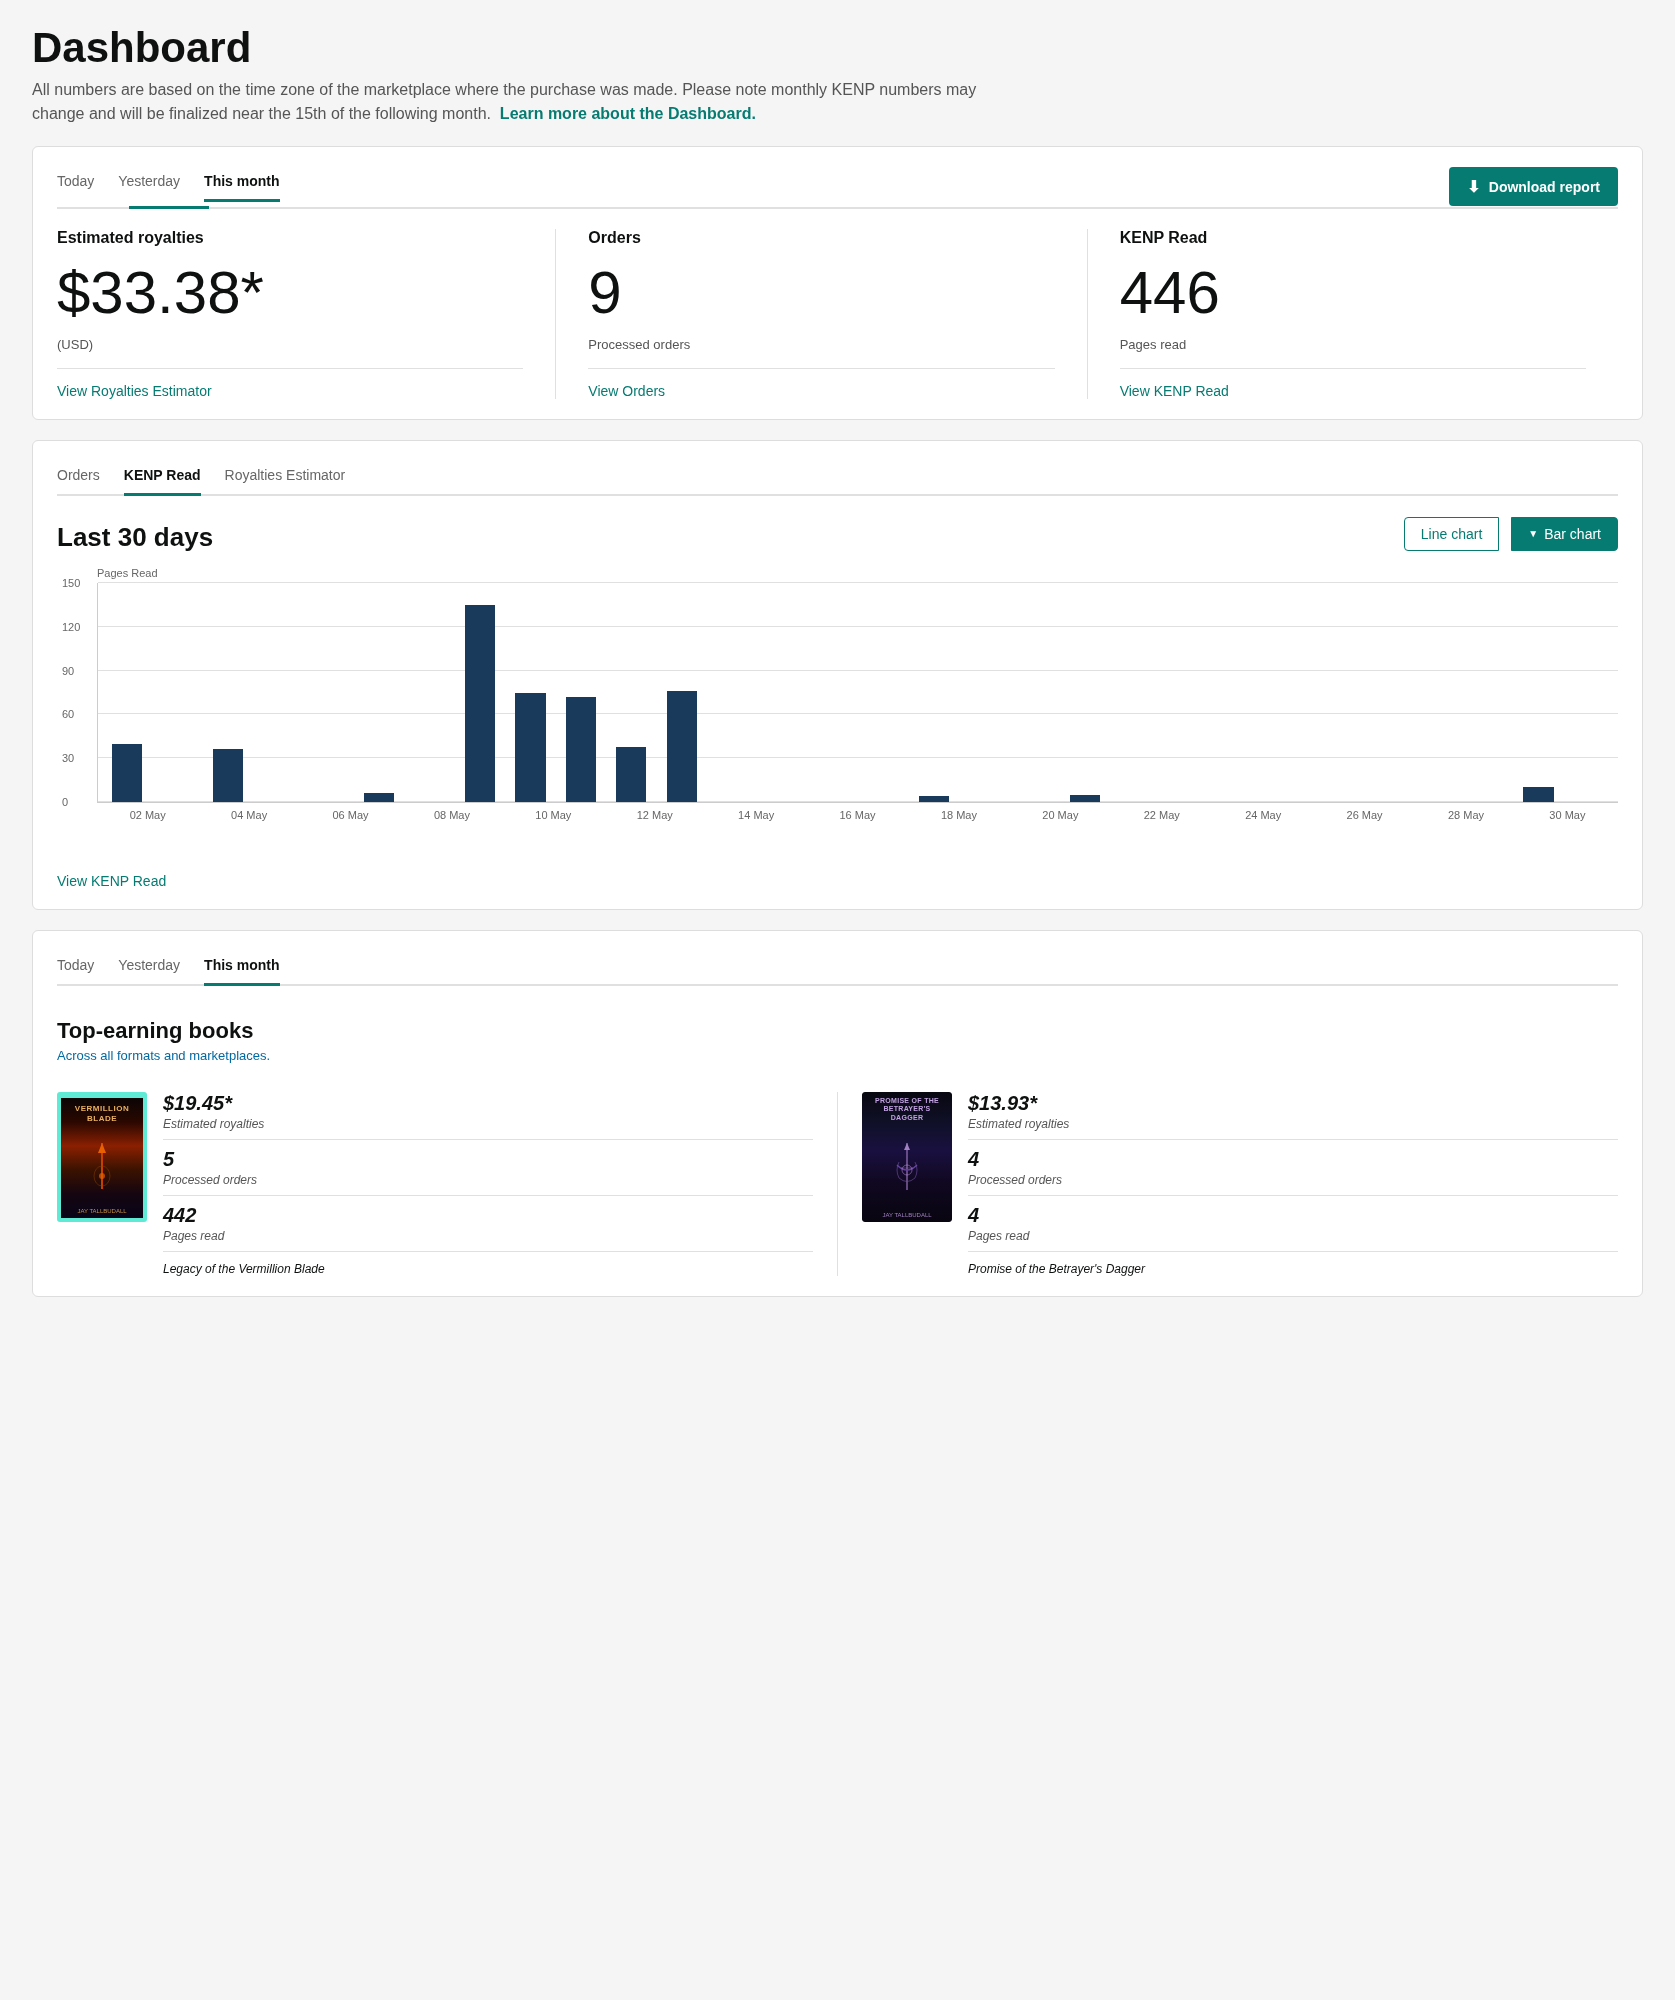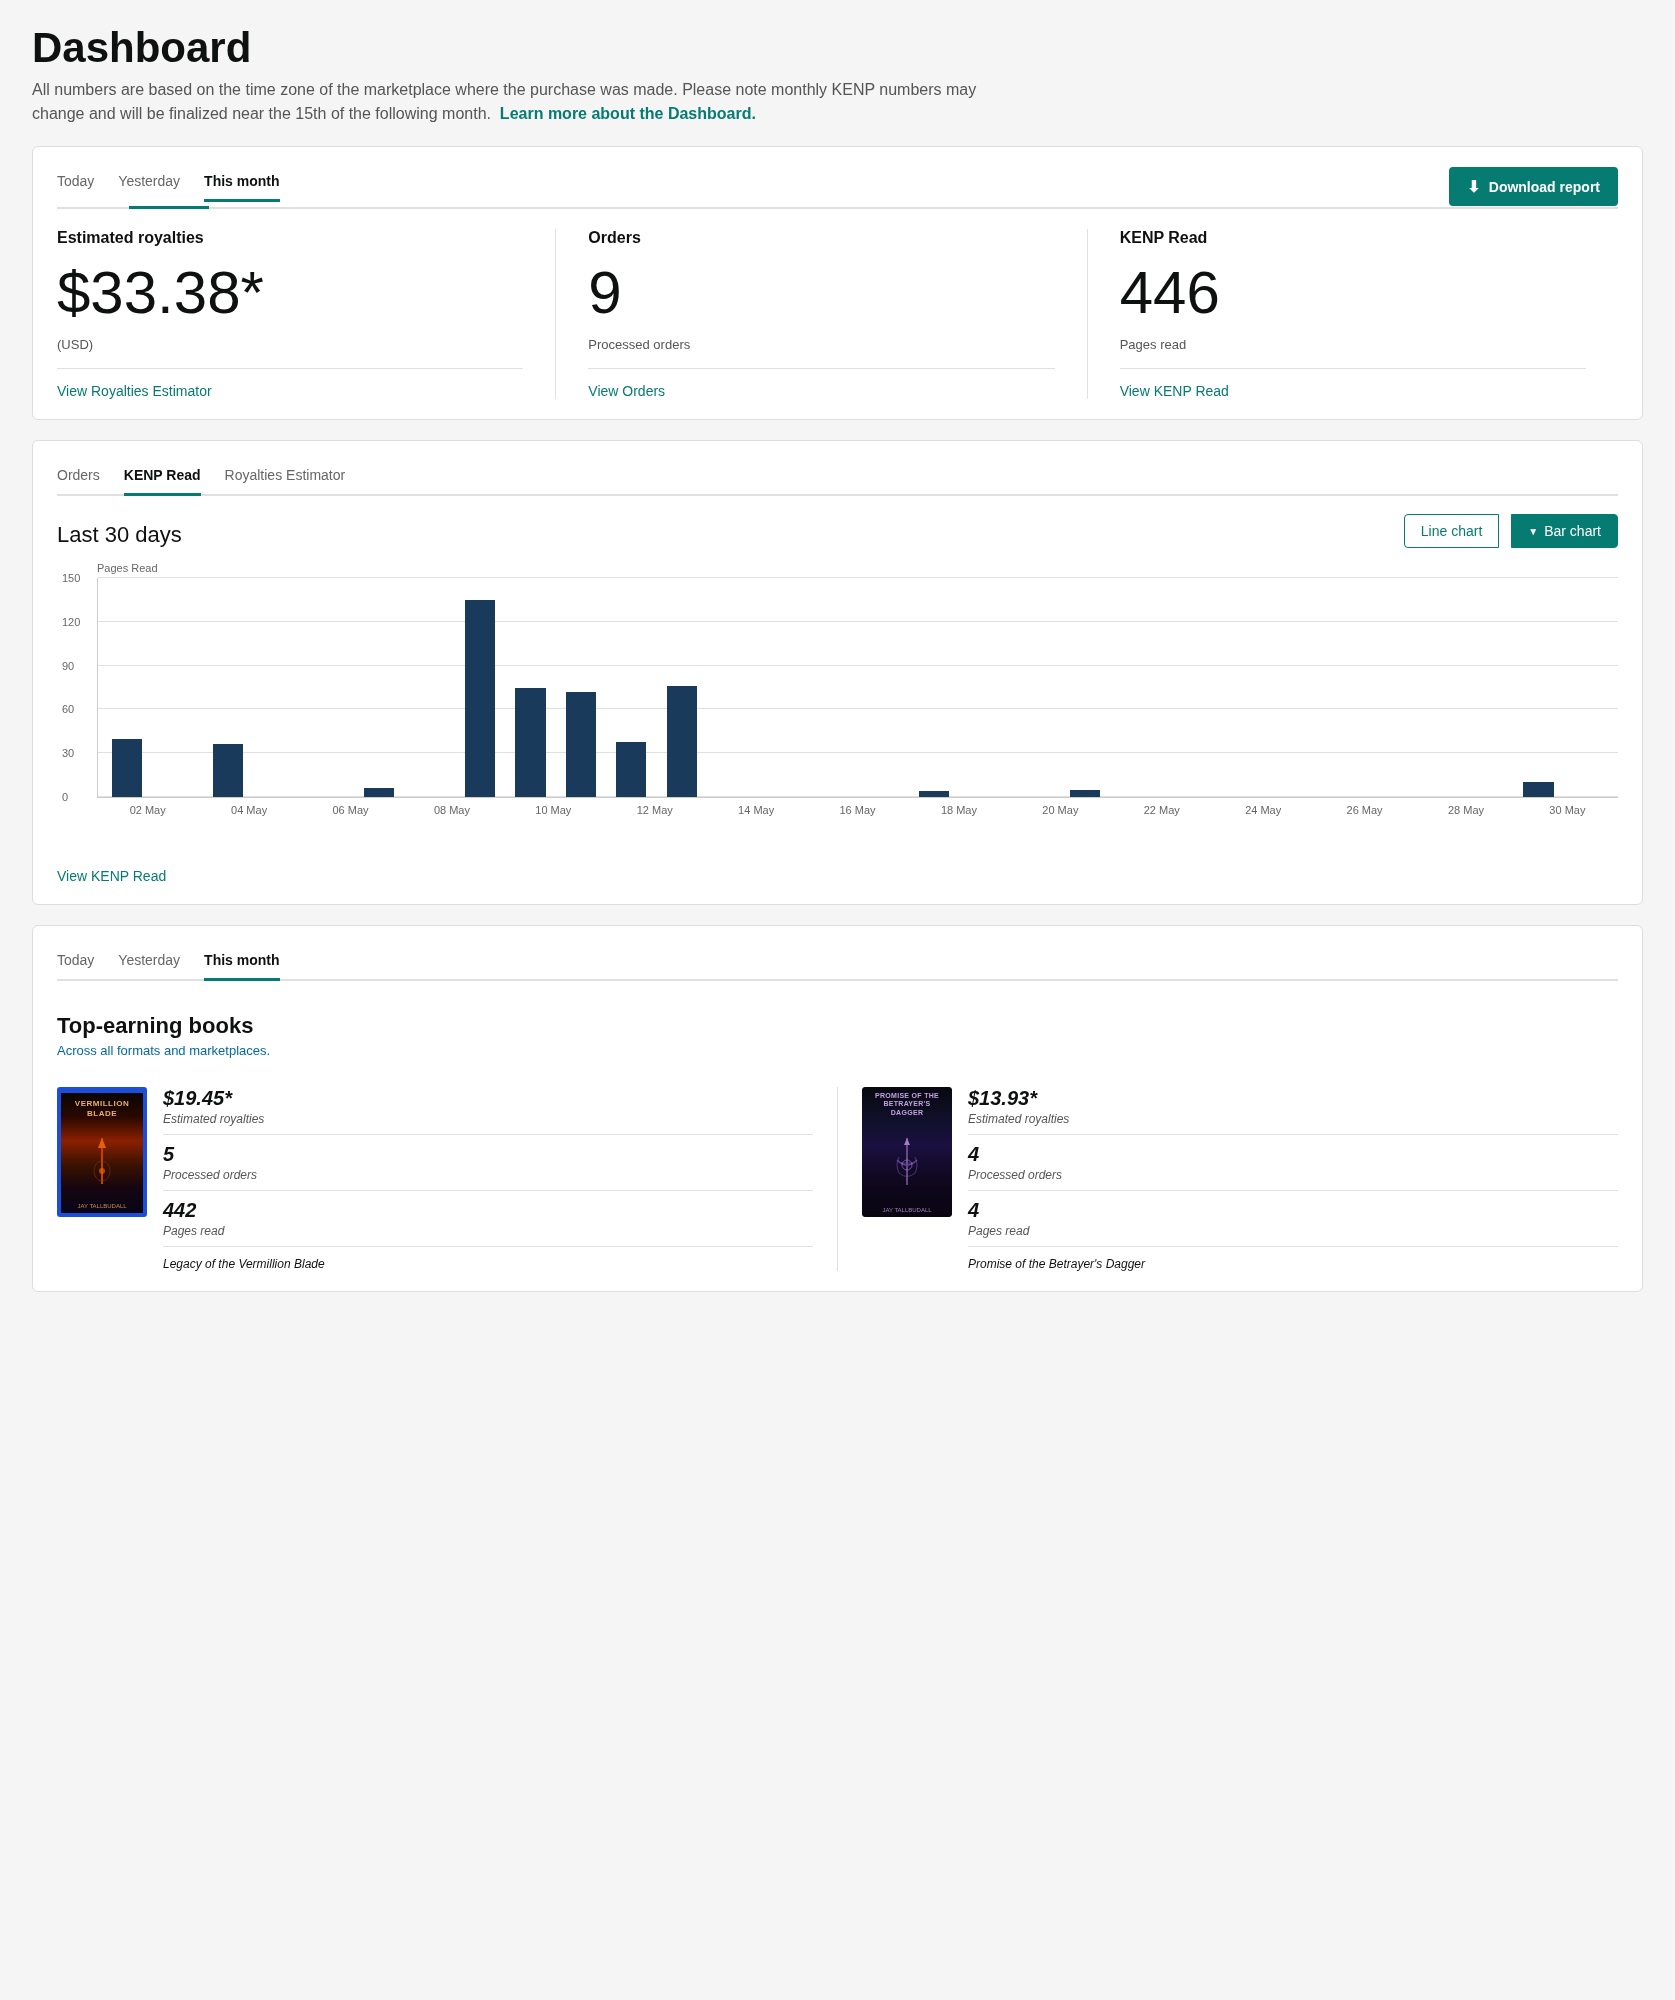--- a/index.html
+++ b/index.html
@@ -109,22 +109,22 @@
       font-weight: 600;
       cursor: pointer;
       display: flex;
       align-items: center;
       gap: 8px;
     }
     .download-icon {
       font-size: 16px;
     }
     .chart-title {
-      font-size: 22px;
-      font-weight: 400;
+      font-size: 26px;
+      font-weight: 700;
       margin: 12px 0 4px;
       text-align: right;
     }
     .chart-type-btns {
       display: flex;
       gap: 12px;
       align-items: center;
     }
     .chart-btn {
       padding: 8px 16px;
@@ -273,21 +273,21 @@
     .book-title {
       font-size: 12px;
       color: #0f1111;
       margin-top: 10px;
     }
 
     
     .cover-art-vermillion {
       width: 90px;
       height: 130px;
-      background: #1d4ed8;
+      background: #5eead4;
       position: relative;
       display: flex;
       flex-direction: column;
       align-items: center;
       justify-content: space-between;
       padding: 6px 4px 4px;
     }
   </style>
 </head>
 <body>

